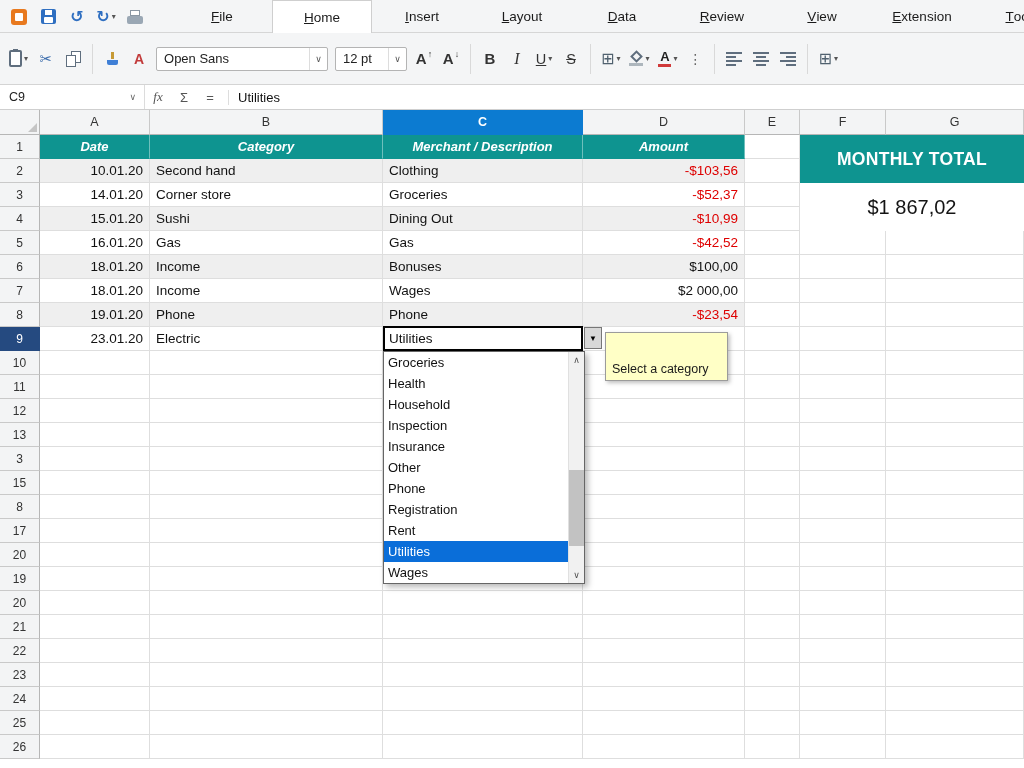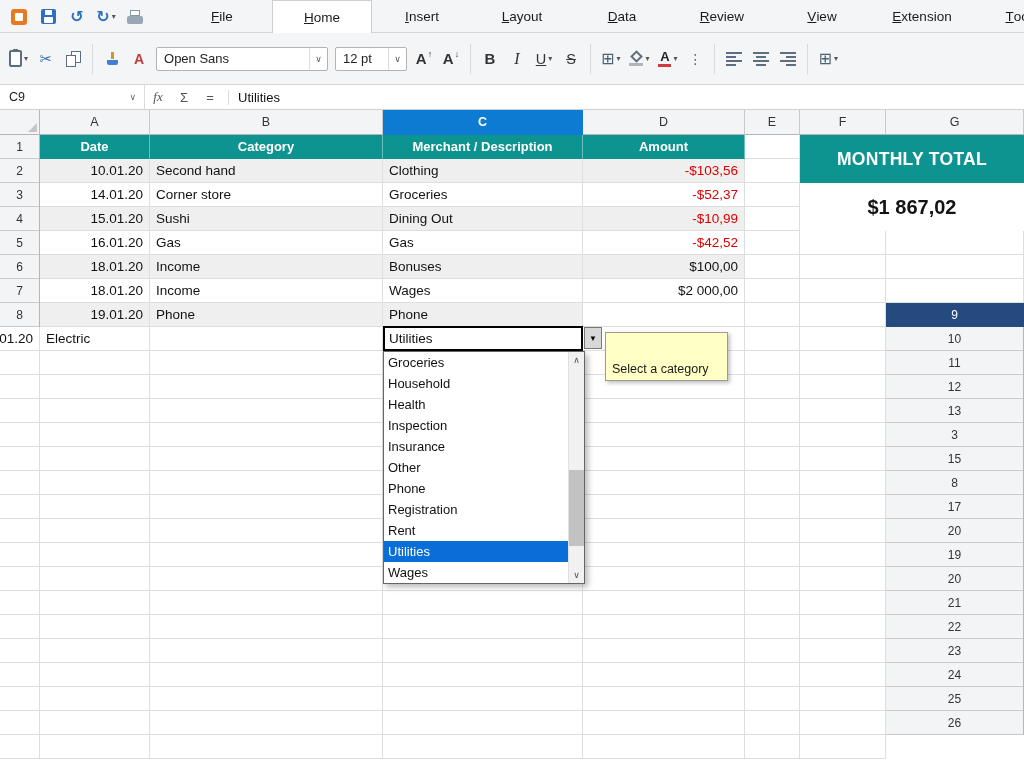--- a/index.html
+++ b/index.html
@@ -83,25 +83,25 @@
   .corner{background:#f3f4f5;border-right:1px solid #b6b6b6;border-bottom:1px solid #b6b6b6;position:relative;cursor:pointer}
   .corner:after{content:"";position:absolute;right:2px;bottom:2px;border-left:9px solid transparent;border-bottom:9px solid #c5c5c5}
   .ch{background:#f3f4f5;border-right:1px solid #c9c9c9;border-bottom:1px solid #b6b6b6;display:flex;align-items:center;justify-content:center;font-size:12.5px;color:#333;cursor:pointer}
   .ch.sel{background:var(--col-selected);border-color:var(--col-selected);color:#fff;font-weight:bold}
   .rh{background:#f3f4f5;border-right:1px solid #b6b6b6;border-bottom:1px solid #c9c9c9;display:flex;align-items:center;justify-content:center;font-size:12px;color:#333;cursor:pointer}
   .rh.sel{background:var(--row-selected);border-color:var(--row-selected);color:#fff}
   .cell{border-right:1px solid #dedede;border-bottom:1px solid #dedede;display:flex;align-items:center;padding:0 6px;font-size:13.5px;color:#121212;white-space:nowrap;overflow:hidden;cursor:cell}
   .cell.right{justify-content:flex-end}
   .cell.neg{color:var(--negative)}
   .cell.stripe{background:#efefef}
-  .cell.teal-th{background:var(--teal);border-right:1px solid rgba(255,255,255,.4);border-bottom:1px solid var(--teal);color:#fff;font-weight:bold;justify-content:center;font-size:13px}
+  .cell.teal-th{background:var(--teal);border-right:1px solid rgba(255,255,255,.4);border-bottom:1px solid var(--teal);color:#fff;font-weight:bold;font-style:italic;justify-content:center;font-size:13px}
 
   
   .banner{position:absolute;left:800px;top:25px;width:224px;height:48px;background:var(--teal);color:#fff;display:flex;align-items:center;justify-content:center;font-size:17.5px;font-weight:bold;letter-spacing:.3px}
-  .total{position:absolute;left:800px;top:73px;width:224px;height:48px;background:#fff;display:flex;align-items:center;justify-content:center;font-size:20px;font-weight:bold;color:#141414}
+  .total{position:absolute;left:800px;top:73px;width:224px;height:48px;background:#fff;display:flex;align-items:center;justify-content:center;font-size:20px;font-weight:normal;color:#141414}
   .c9{position:absolute;left:383px;top:216px;width:200px;height:25px;background:#fff;border:2px solid #000;display:flex;align-items:center;padding-left:4px;font-size:13.5px;color:#111;z-index:5}
   .dd-btn{position:absolute;left:584px;top:217px;width:18px;height:22px;background:#d8d8d8;border:1px solid #777;display:flex;align-items:center;justify-content:center;z-index:5;cursor:pointer}
   .dd-btn span{font-size:8px;color:#000}
   .listbox{position:absolute;left:383px;top:241px;width:202px;height:233px;background:#fff;border:1px solid #666;box-shadow:3px 3px 6px rgba(0,0,0,.28);z-index:6}
   .list-items{position:absolute;top:0;left:0;right:16px;bottom:0;overflow:hidden}
   .list-item{height:21px;line-height:21px;padding-left:4px;font-size:13px;color:#111;cursor:pointer;white-space:nowrap}
   .list-item.sel{background:var(--accent-blue);color:#fff}
   .sb{position:absolute;top:0;right:0;bottom:0;width:16px;background:#f1f1f1;border-left:1px solid #e0e0e0}
   .sb-btn{position:absolute;left:0;right:0;height:16px;display:flex;align-items:center;justify-content:center;font-size:9px;color:#505050;cursor:pointer}
   .sb-btn.up{top:0}
@@ -336,20 +336,21 @@
       <div class="cell">Income</div>
       <div class="cell">Wages</div>
       <div class="cell right">$2 000,00</div>
       <div class="cell"></div>
       <div class="cell"></div>
       <div class="cell"></div>
       <div class="rh">8</div>
       <div class="cell right stripe">19.01.20</div>
       <div class="cell stripe">Phone</div>
       <div class="cell stripe">Phone</div>
+      <div class="cell right neg stripe">-$23,54</div>
       <div class="cell"></div>
       <div class="cell"></div>
       <div class="cell"></div>
       <div class="rh sel">9</div>
       <div class="cell right">23.01.20</div>
       <div class="cell">Electric</div>
       <div class="cell"></div>
       <div class="cell right"></div>
       <div class="cell"></div>
       <div class="cell"></div>
@@ -496,22 +497,22 @@
   <div class="total">$1 867,02</div>
 
   <div class="c9">Utilities</div>
   <div class="dd-btn">
       <span>▼</span>
     </div>
 
   <div class="listbox">
     <div class="list-items">
         <div class="list-item">Groceries</div>
+        <div class="list-item">Health</div>
         <div class="list-item">Household</div>
-        <div class="list-item">Health</div>
         <div class="list-item">Inspection</div>
         <div class="list-item">Insurance</div>
         <div class="list-item">Other</div>
         <div class="list-item">Phone</div>
         <div class="list-item">Registration</div>
         <div class="list-item">Rent</div>
         <div class="list-item sel">Utilities</div>
         <div class="list-item">Wages</div>
       </div>
     <div class="sb">

